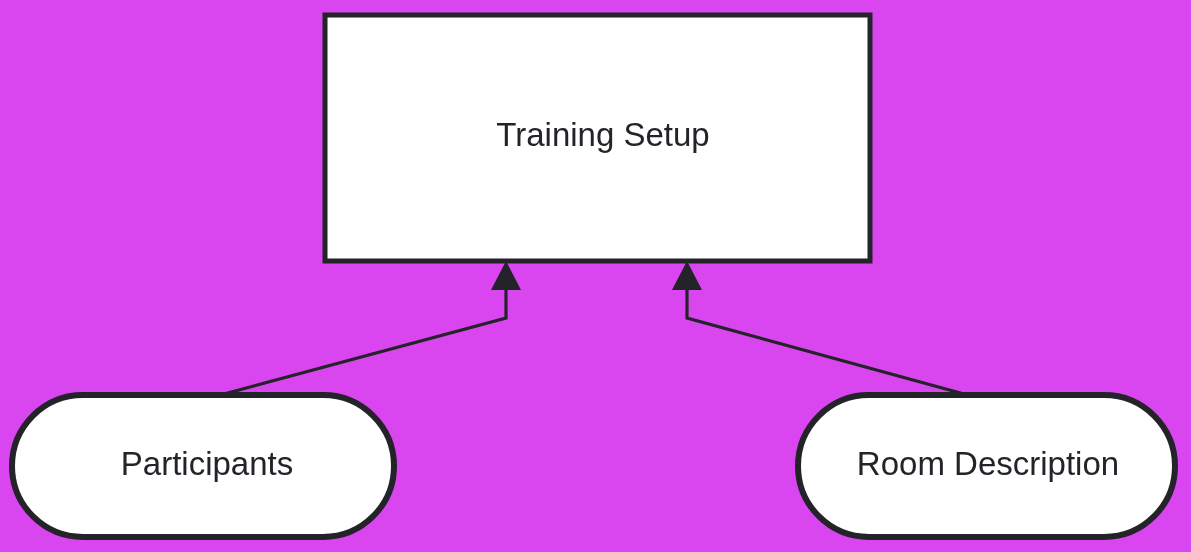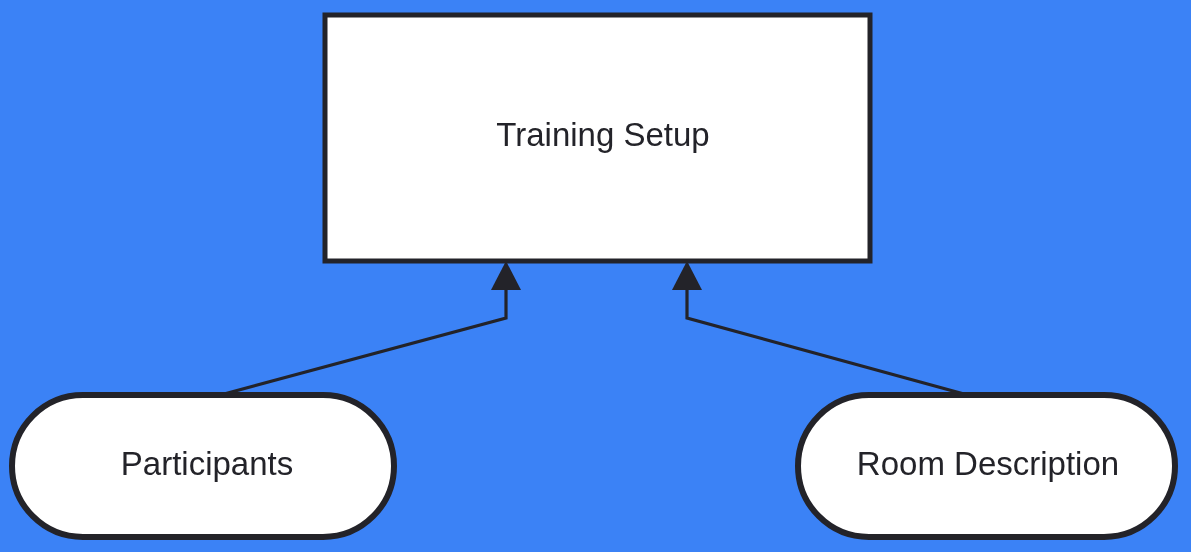--- a/index.html
+++ b/index.html
@@ -48,21 +48,21 @@
     stroke-linejoin: miter;
   }
   .arrow-head {
     fill: #232329;
     stroke: none;
   }
 </style>
 </head>
 <body>
 
-<div id="diagram-canvas" style="background: #3b82f6;">
+<div id="diagram-canvas" style="background: #d946ef;">
   <svg id="diagram-svg" viewBox="0 0 1191 552" xmlns="http://www.w3.org/2000/svg">
 
     <g>
       <path class="edge-line" d="M 213,397 L 506,318 L 506,290" stroke="#232329"></path>
       <polygon class="arrow-head" points="506,261 491,290 521,290" fill="#232329"></polygon>
     </g>
 
     <g>
       <path class="edge-line" d="M 975,397 L 687,318 L 687,290" stroke="#232329"></path>
       <polygon class="arrow-head" points="687,261 672,290 702,290" fill="#232329"></polygon>

